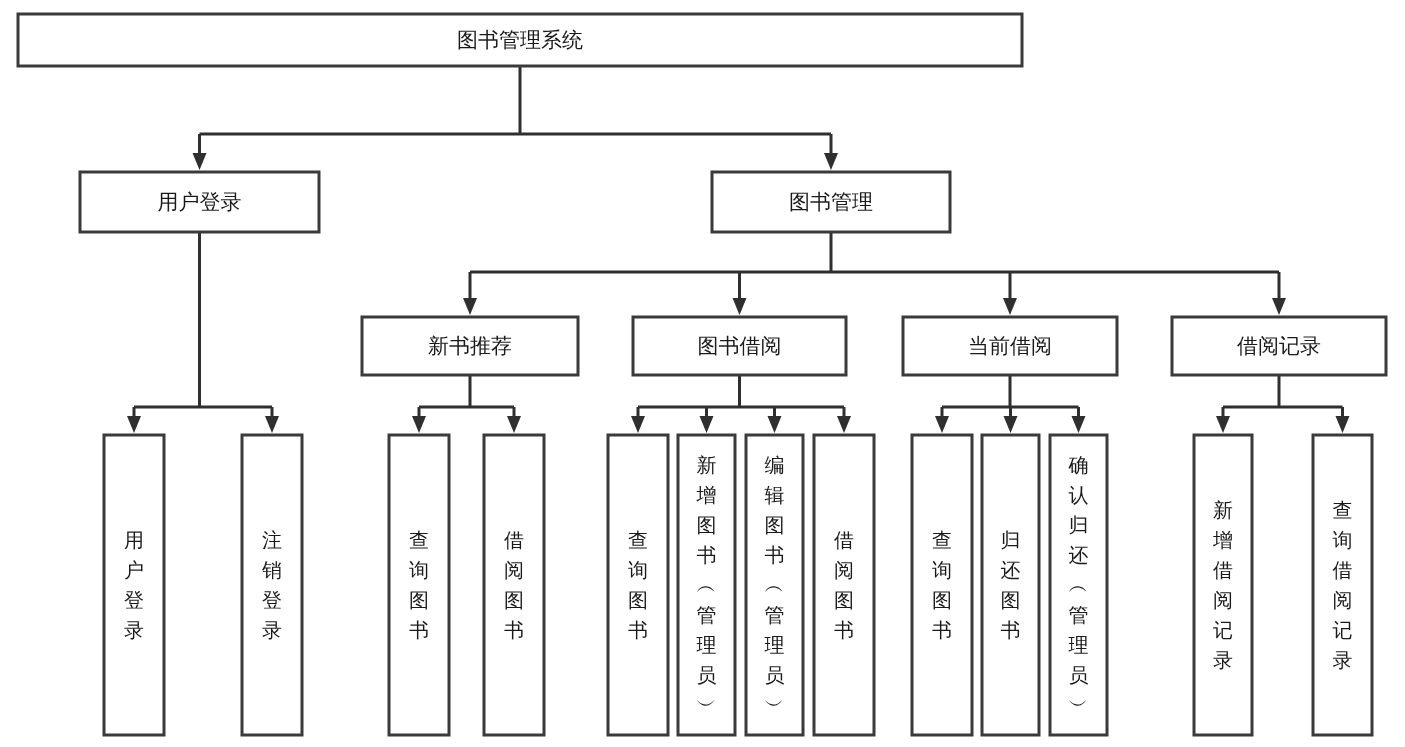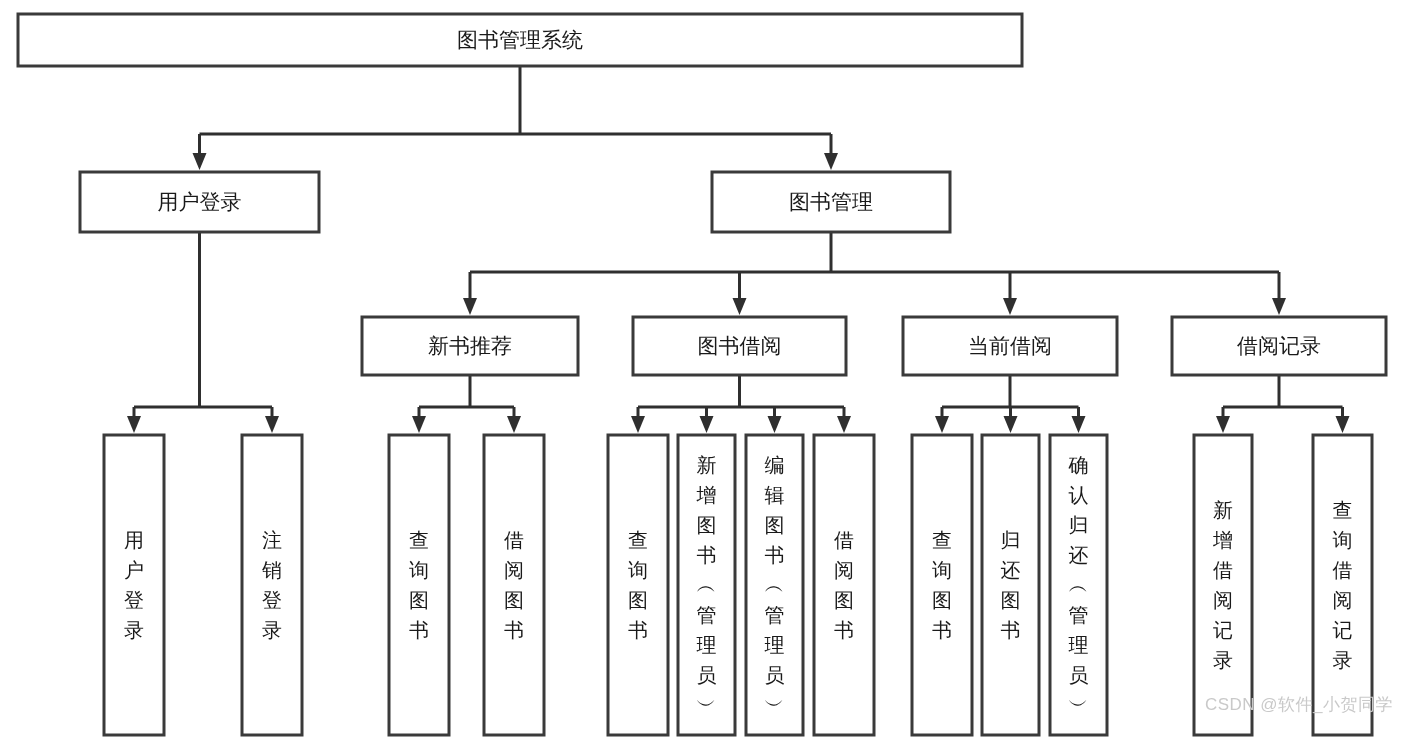--- a/index.html
+++ b/index.html
@@ -220,14 +220,13 @@
         <g>
           <rect x="1194" y="435" width="58" height="300" class="node-box leaf"></rect>
           <text x="1223" y="517" class="node-label-v"><tspan x="1223" dy="0">新</tspan><tspan x="1223" dy="30">增</tspan><tspan x="1223" dy="30">借</tspan><tspan x="1223" dy="30">阅</tspan><tspan x="1223" dy="30">记</tspan><tspan x="1223" dy="30">录</tspan></text>
         </g>
         <g>
           <rect x="1313" y="435" width="59" height="300" class="node-box leaf"></rect>
           <text x="1342.5" y="517" class="node-label-v"><tspan x="1342.5" dy="0">查</tspan><tspan x="1342.5" dy="30">询</tspan><tspan x="1342.5" dy="30">借</tspan><tspan x="1342.5" dy="30">阅</tspan><tspan x="1342.5" dy="30">记</tspan><tspan x="1342.5" dy="30">录</tspan></text>
         </g>
       </g>
   </svg>
-  <div class="watermark-text">CSDN @软件_小贺同学</div>
 </div>
 
 </body></html>

